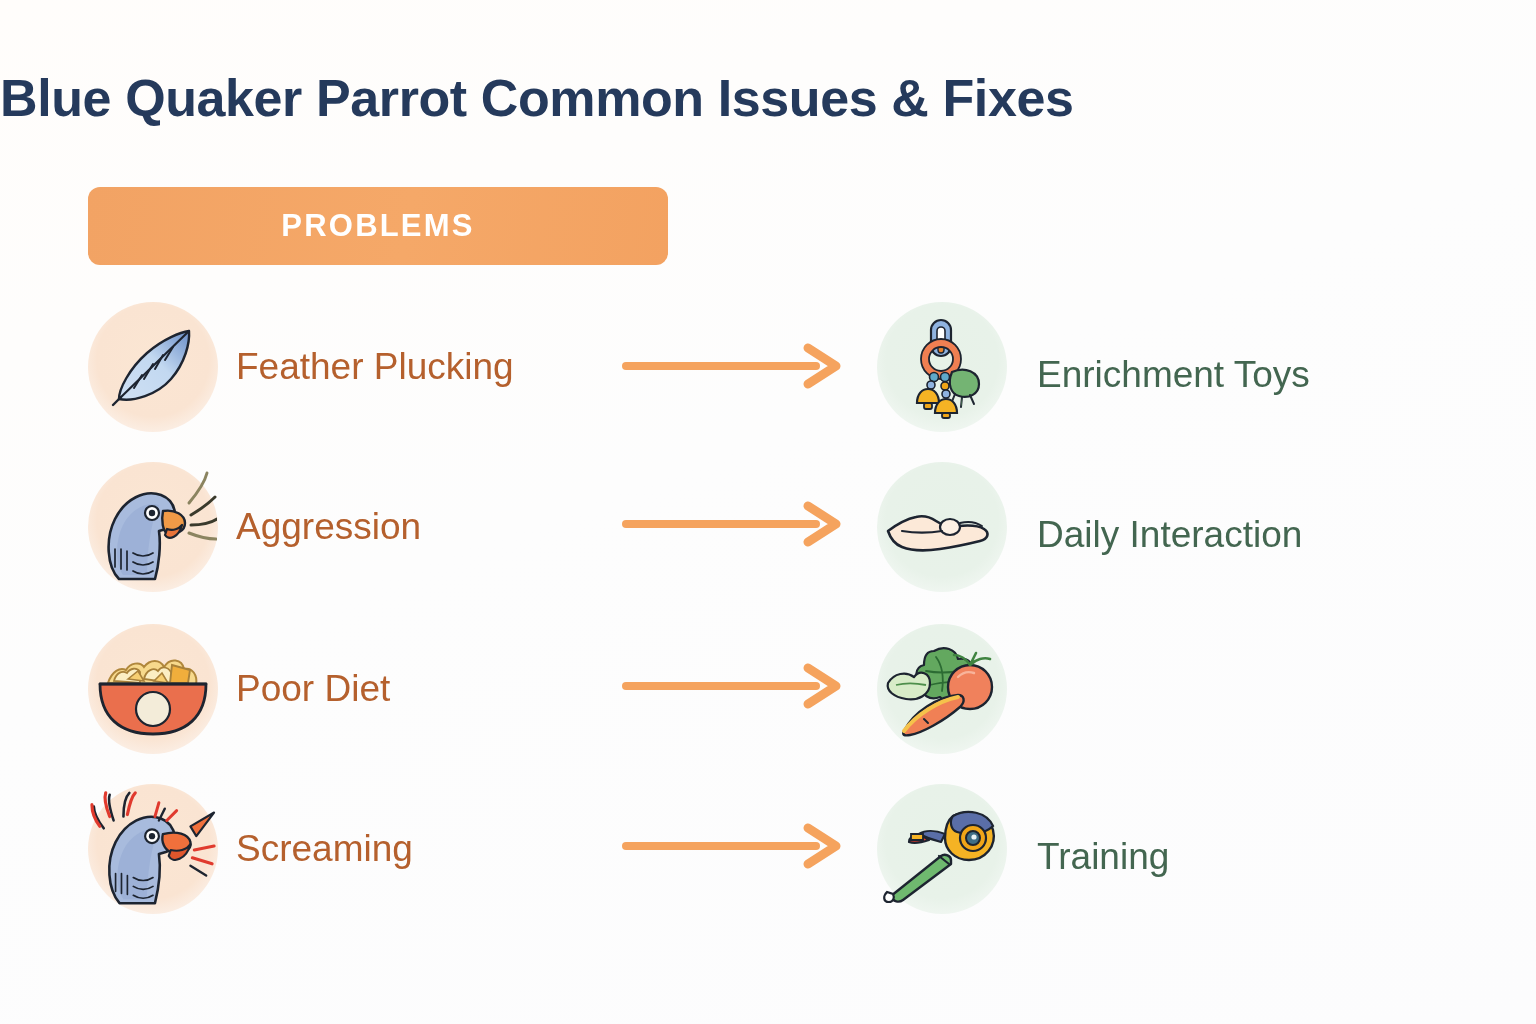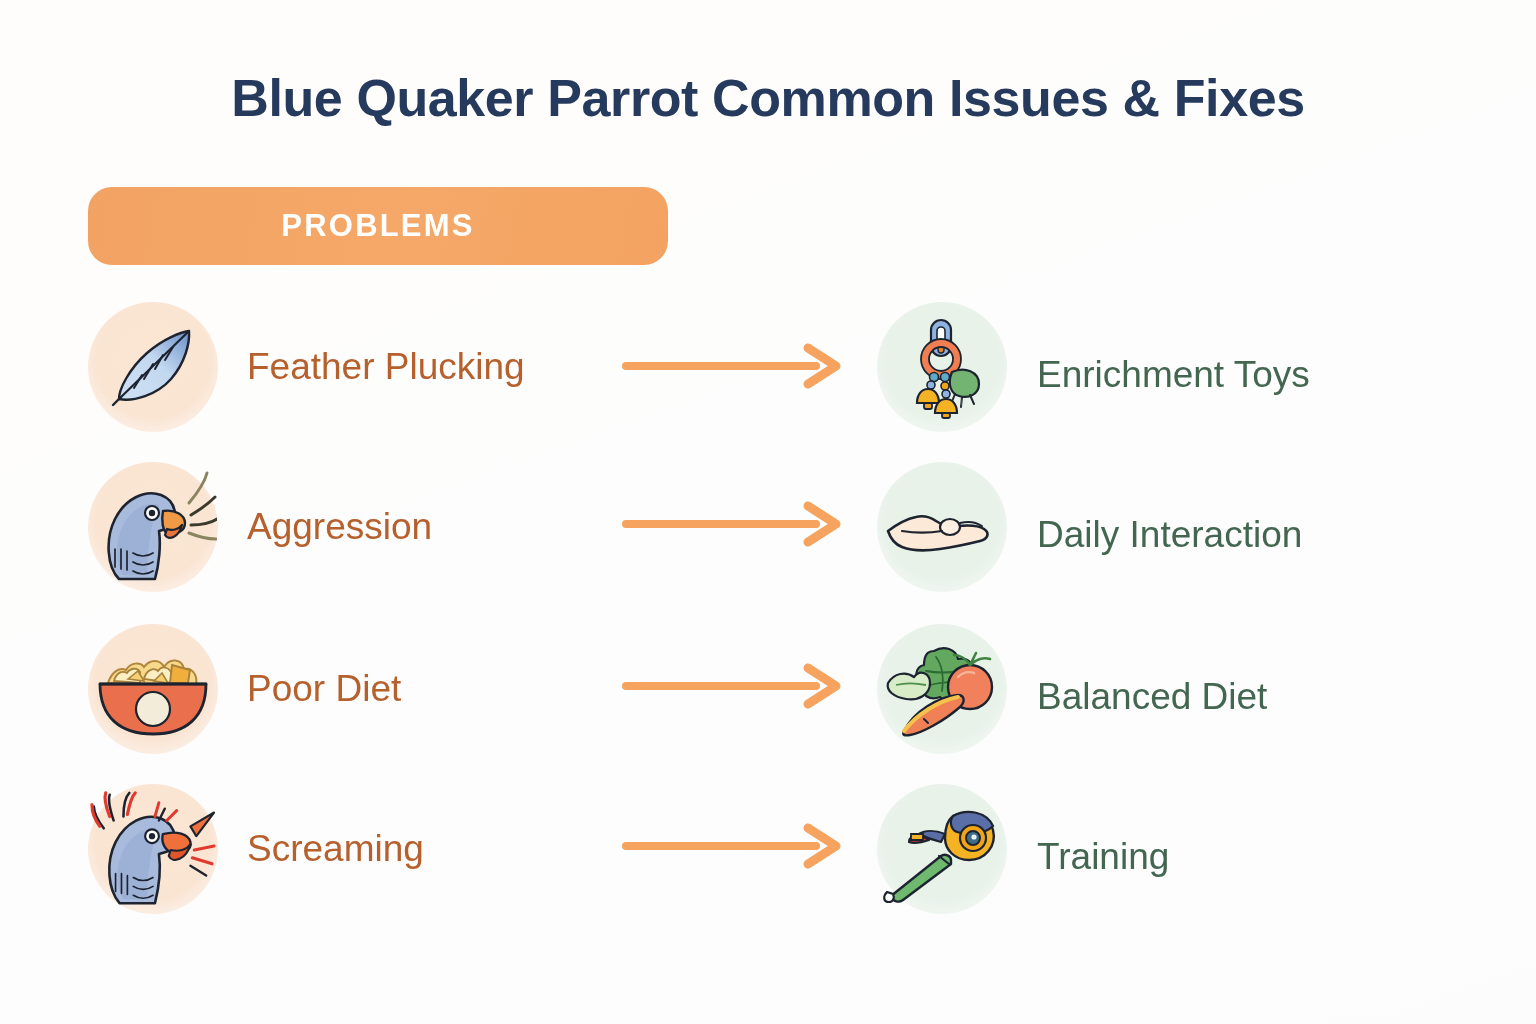--- a/index.html
+++ b/index.html
@@ -19,33 +19,33 @@
     height: 1024px;
     background: linear-gradient(160deg, #fffdfb 0%, #fdfdfd 45%, #fcfcfd 100%);
   }
 
   
   .title {
     position: absolute;
     left: 0;
     top: 68px;
     width: 1536px;
-    text-align: center;
+    text-align: left;
     font-size: 52px;
     font-weight: 700;
     letter-spacing: -0.4px;
     color: #253a5c;
     font-family: "Liberation Sans", sans-serif;
   }
 
   
   .col-header {
     position: absolute;
     height: 78px;
-    border-radius: 24px;
+    border-radius: 12px;
     display: flex;
     align-items: center;
     justify-content: center;
     color: #ffffff;
     font-size: 31px;
     font-weight: 600;
     letter-spacing: 2.2px;
   }
   .col-header.problems {
     left: 88px;
@@ -100,21 +100,21 @@
   }
   .icon-bubble svg { display: block; }
 
   .item-label {
     font-size: 37px;
     font-weight: 500;
     white-space: nowrap;
   }
   .item.problem .item-label {
     color: #b5602d;
-    margin-left: 29px;
+    margin-left: 18px;
   }
   .item.solution .item-label {
     color: #436650;
     margin-left: 30px;
     margin-top: 16px;
   }
 
   
   .arrow {
     position: absolute;
@@ -270,21 +270,20 @@
 
           <circle cx="90" cy="48" r="22" fill="#f0815c" stroke="#1d2430" stroke-width="2.4"></circle>
           <path d="M90 26 C86 20 80 16 74 16 M90 26 C96 20 104 18 110 20 M90 26 L96 14" stroke="#3f8440" stroke-width="2.6" fill="none" stroke-linecap="round"></path>
           <path d="M78 38 C82 34 88 32 94 34" stroke="#f8b49b" stroke-width="2.4" fill="none" stroke-linecap="round"></path>
 
           <path d="M24 92 C34 72 58 58 78 56 C84 56 86 62 80 68 C64 82 42 94 30 96 C24 97 22 96 24 92 Z" fill="#f08055" stroke="#1d2430" stroke-width="2.4" stroke-linejoin="round"></path>
           <path d="M24 92 C36 76 58 62 78 58" stroke="#f5c24b" stroke-width="4" fill="none" stroke-linecap="round"></path>
           <path d="M44 80 L48 84" stroke="#1d2430" stroke-width="2" stroke-linecap="round"></path>
         </svg>
       </div>
-      <span class="item-label">Balanced Diet</span>
     </div>
   </div>
 
   <div class="row row-4">
 
     <div class="item problem">
       <div class="icon-bubble peach">
         <svg width="132" height="126" viewBox="0 0 132 126">
 
           <path d="M26 34 C22 22 20 14 22 8 M36 30 C36 18 38 10 42 6 M16 42 C10 34 6 26 6 20" stroke="#1d2430" stroke-width="2.6" fill="none" stroke-linecap="round"></path>

